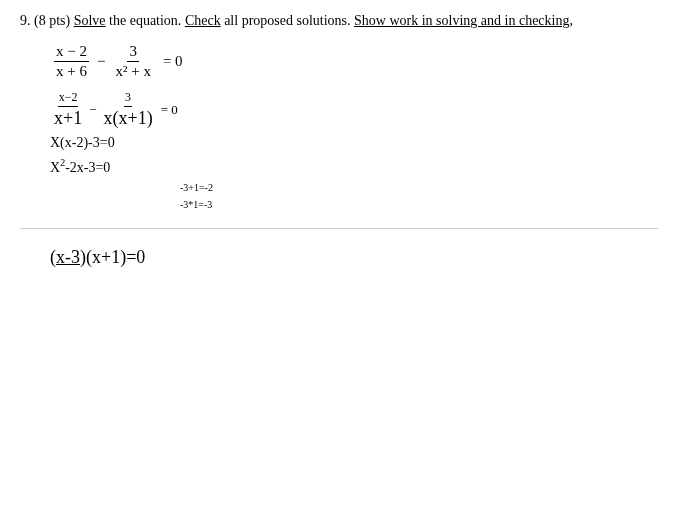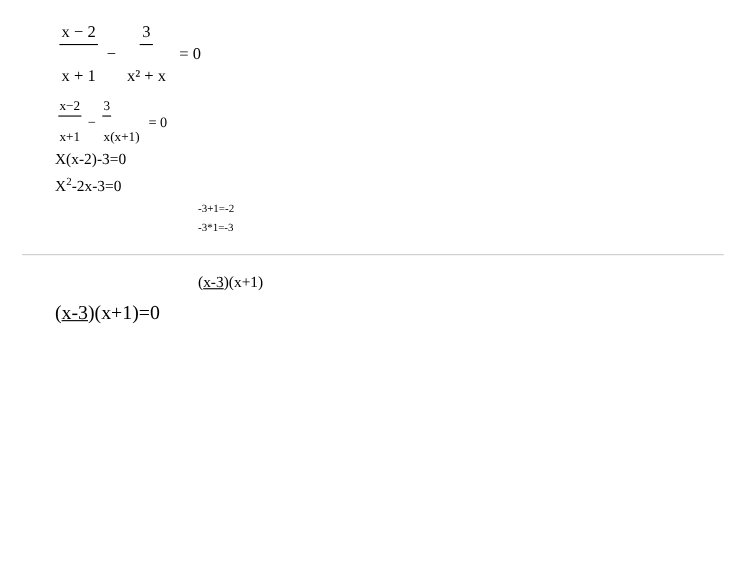--- a/index.html
+++ b/index.html
@@ -33,21 +33,20 @@
       display: flex;
       align-items: center;
       margin: 10px 0 10px 30px;
       font-size: 15px;
     }
     .fraction {
       display: inline-flex;
       flex-direction: column;
       align-items: center;
       margin: 0 4px;
-      gap: 20px;
     }
     .fraction .numerator {
       border-bottom: 1px solid #000;
       padding: 0 2px 1px 2px;
       white-space: nowrap;
     }
     .fraction .denominator {
       padding: 1px 2px 0 2px;
       white-space: nowrap;
     }
@@ -61,34 +60,33 @@
     }
     .small-fraction-row {
       display: flex;
       align-items: center;
       margin: 6px 0 6px 30px;
       font-size: 13px;
     }
     .small-fraction {
       display: inline-flex;
       flex-direction: column;
-      align-items: flex-start;
+      align-items: center;
       margin: 0 3px;
     }
     .small-fraction .numerator {
       border-bottom: 1px solid #000;
       padding: 0 1px 1px 1px;
       white-space: nowrap;
       font-size: 12px;
     }
     .small-fraction .denominator {
       padding: 1px 1px 0 1px;
       white-space: nowrap;
-      font-size: 12px;
-      margin-top: 10px;
+      font-size: 18px;
     }
     .work-line {
       margin: 6px 0 6px 30px;
       font-size: 14px;
     }
     .check-line {
       margin: 6px 0 6px 160px;
       font-size: 10px;
     }
     .divider {
@@ -110,26 +108,29 @@
     }
     sup {
       font-size: 10px;
       vertical-align: super;
     }
   </style>
 </head>
 <body>
 
 <div class="problem-header">
+  <span class="line1">
+    <span>9. (8 pts)</span><span> </span><span class="underline-word">Solve</span><span> the equation. </span><span class="underline-word">Check</span><span> all proposed solutions. </span><span class="underline-word">Show work in solving and in checking,</span>
+  </span>
 </div>
 
 <div class="fraction-container">
   <div class="fraction">
     <div class="numerator">x − 2</div>
-    <div class="denominator">x + 1</div>
+    <div class="denominator">x + 6</div>
   </div>
   <span class="minus-sign">−</span>
   <div class="fraction">
     <div class="numerator">3</div>
     <div class="denominator">x² + x</div>
   </div>
   <span class="equals-zero">= 0</span>
 </div>
 
 <div class="small-fraction-row">
@@ -150,19 +151,16 @@
 <div class="work-line">
   X<sup>2</sup>-2x-3=0
 </div>
 
 <div class="check-line">-3+1=-2</div>
 <div class="check-line">-3*1=-3</div>
 
 <div class="divider"></div>
 
 <div class="bottom-section">
-  <div class="bottom-line">
-    <span>(<span style="text-decoration: underline;">x-3</span>)(x+1)</span>
-  </div>
   <div class="bottom-line2">
     <span>(<span style="text-decoration: underline;">x-3</span>)(x+1)=0</span>
   </div>
 </div>
 
 </body></html>

